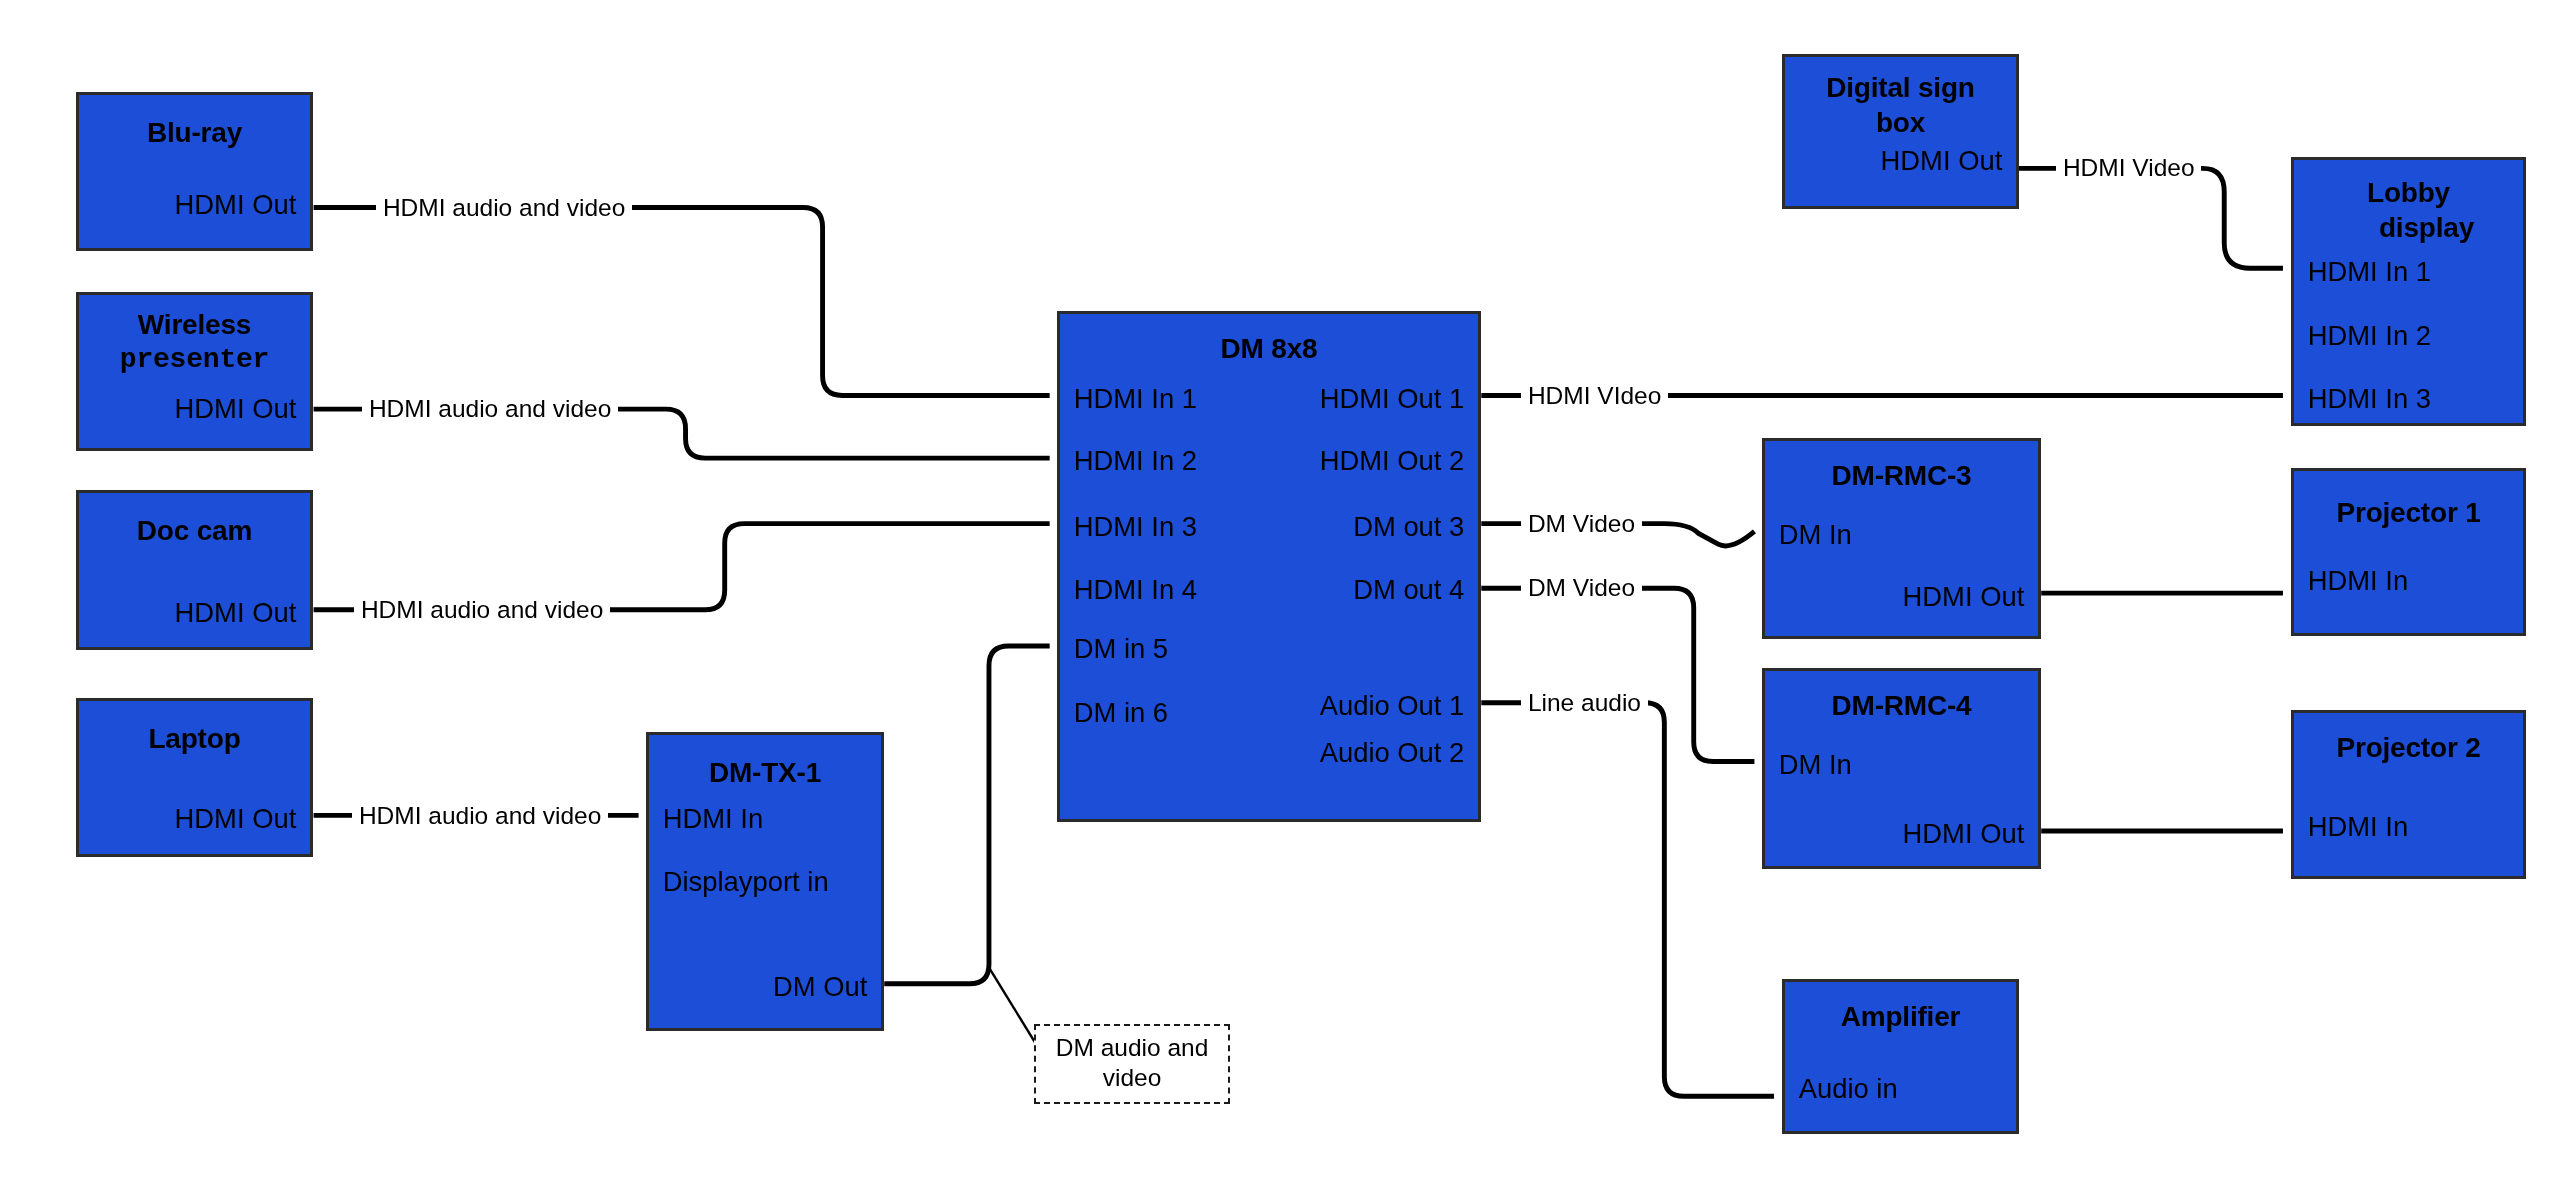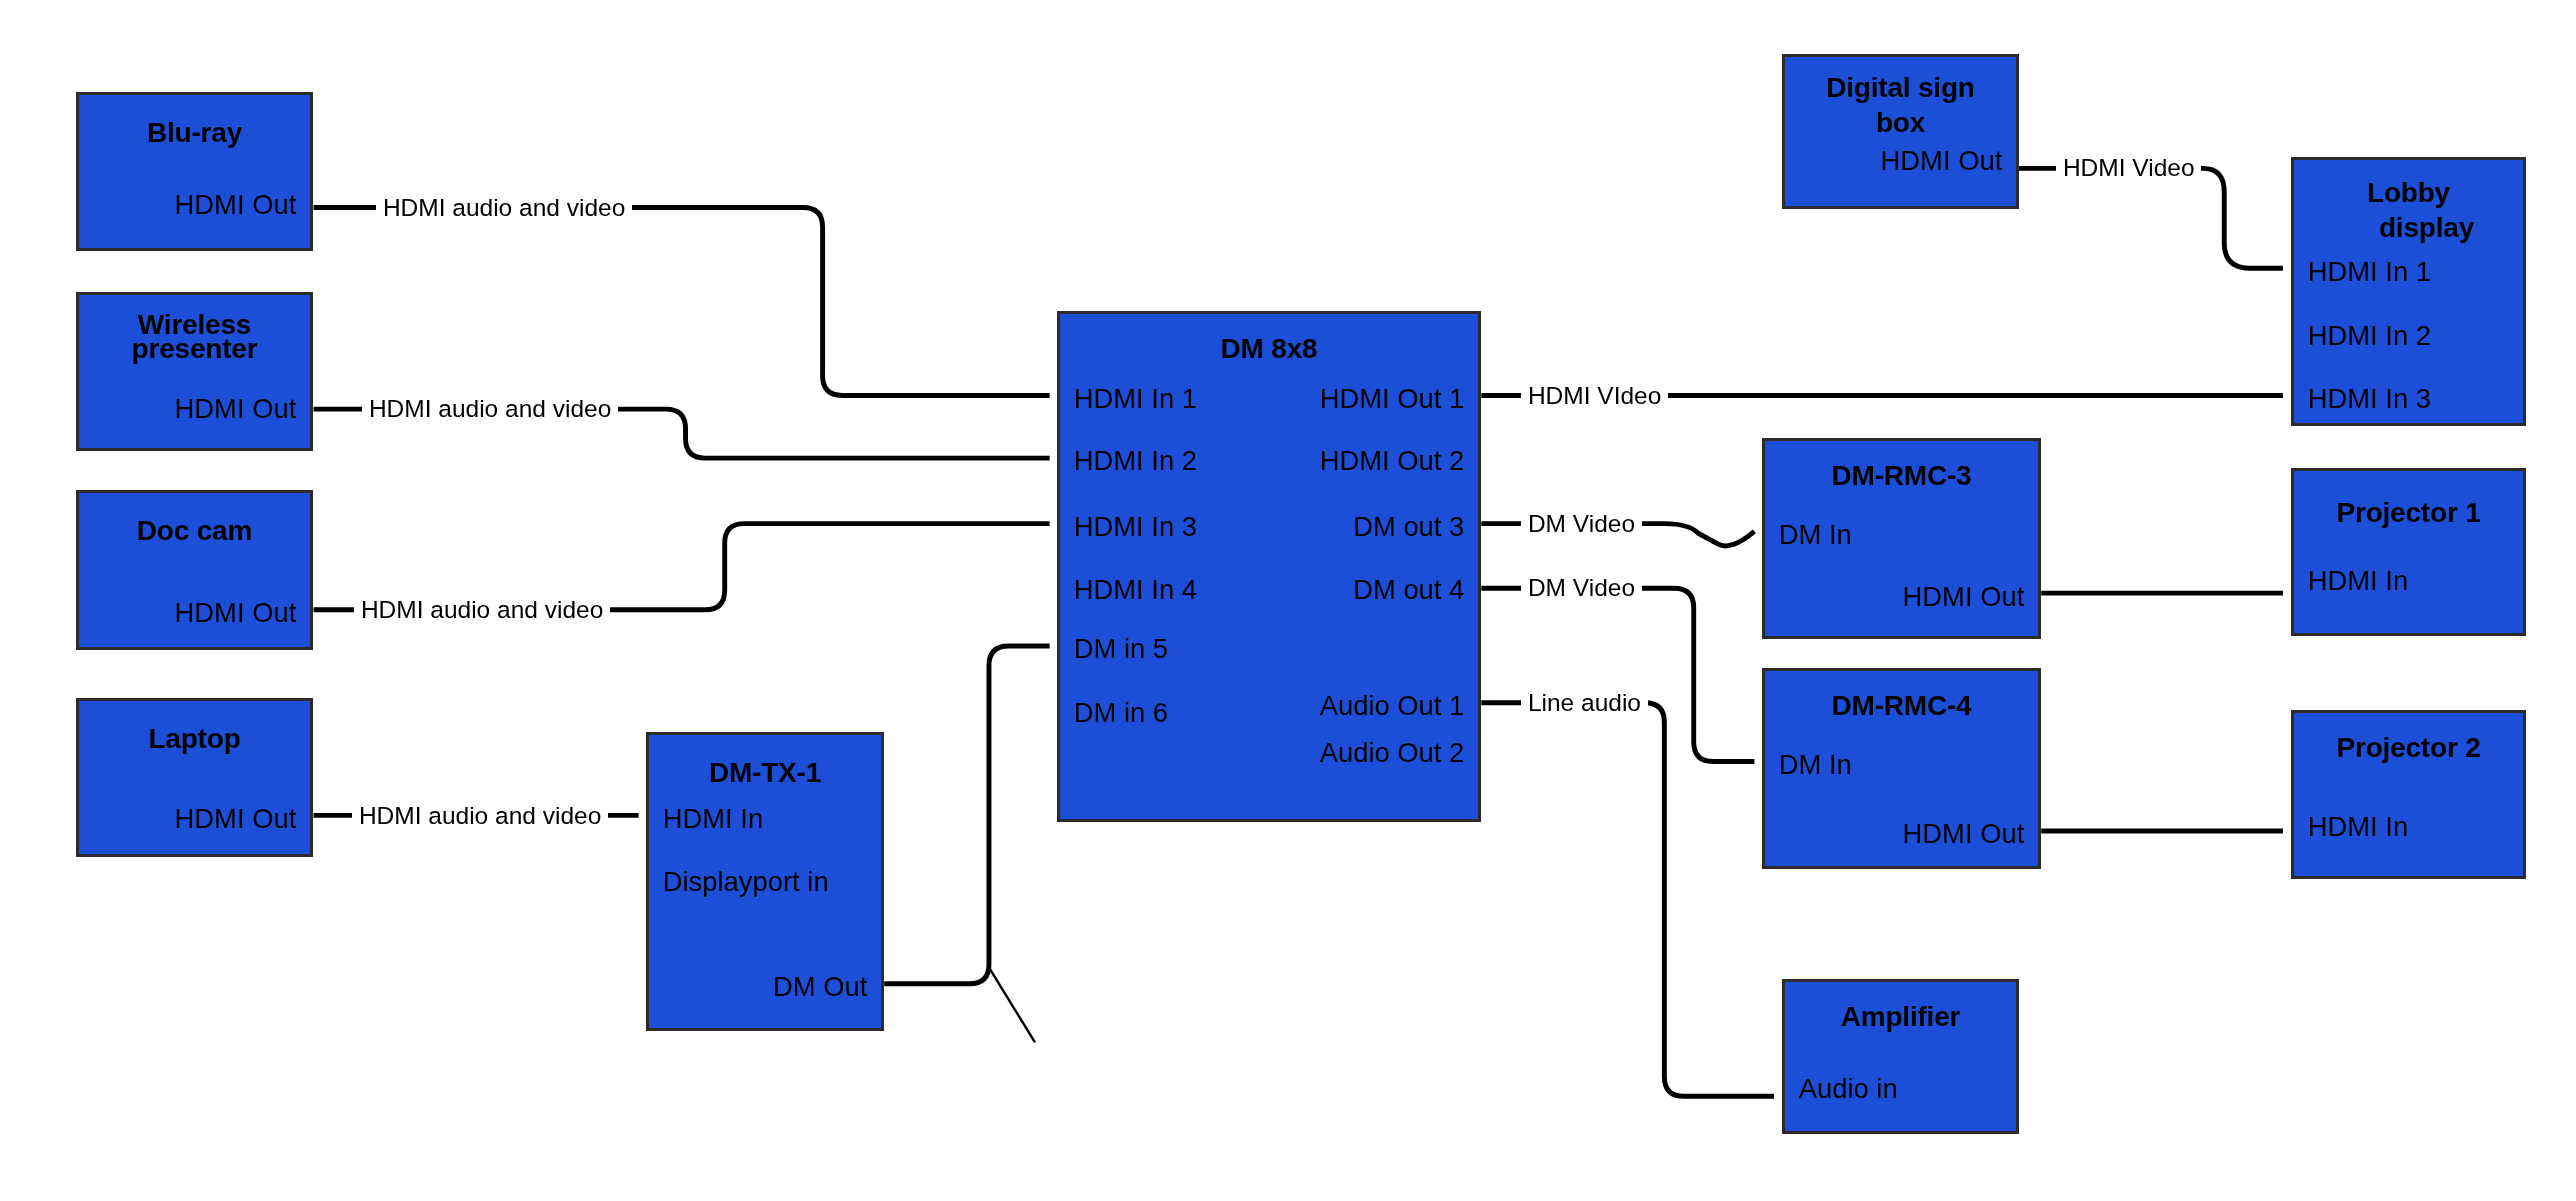--- a/index.html
+++ b/index.html
@@ -137,21 +137,21 @@
 
   <div class="edge-label" style="left:2056px; top:168px;">HDMI Video</div>
 
   <div class="node" style="left:76px; top:92px; width:237px; height:159px;">
     <div class="node-title" style="top:19.6px;">Blu-ray</div>
     <div class="port right" style="top:94px;">HDMI Out</div>
   </div>
 
   <div class="node" style="left:76px; top:292px; width:237px; height:159px;">
     <div class="node-title" style="top:11.7px;">Wireless</div>
-    <div class="node-title" style="top:36px;">presenter</div>
+    <div class="node-title" style="top:47px;font-family:Liberation Mono, monospace;">presenter</div>
     <div class="port right" style="top:98px;">HDMI Out</div>
   </div>
 
   <div class="node" style="left:76px; top:490px; width:237px; height:160px;">
     <div class="node-title" style="top:19.6px;">Doc cam</div>
     <div class="port right" style="top:104px;">HDMI Out</div>
   </div>
 
   <div class="node" style="left:76px; top:698px; width:237px; height:159px;">
     <div class="node-title" style="top:19.6px;">Laptop</div>
@@ -217,15 +217,19 @@
   <div class="node" style="left:2291px; top:710px; width:235px; height:169px;">
     <div class="node-title" style="top:16.6px;">Projector 2</div>
     <div class="port left" style="top:98px;">HDMI In</div>
   </div>
 
   <div class="node" style="left:1782px; top:979px; width:237px; height:155px;">
     <div class="node-title" style="top:16.6px;">Amplifier</div>
     <div class="port left" style="top:91px;">Audio in</div>
   </div>
 
+  <div class="note" style="left:1034px; top:1024px; width:196px; height:80px;">
+    <div>DM audio and</div>
+    <div>video</div>
+  </div>
 
 </div>
 
 
 </body></html>

